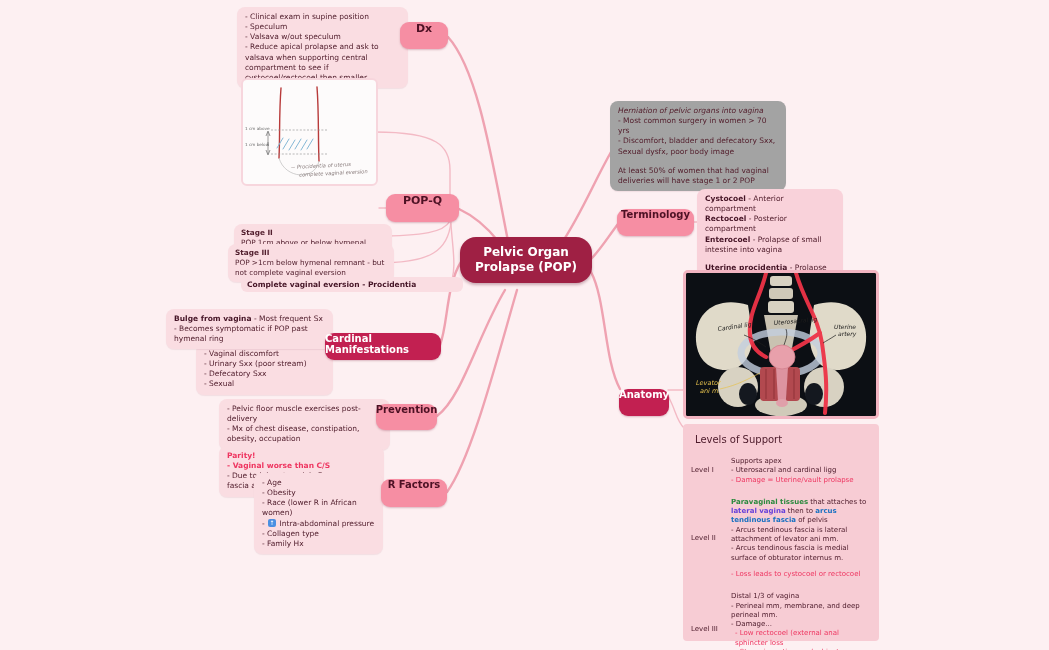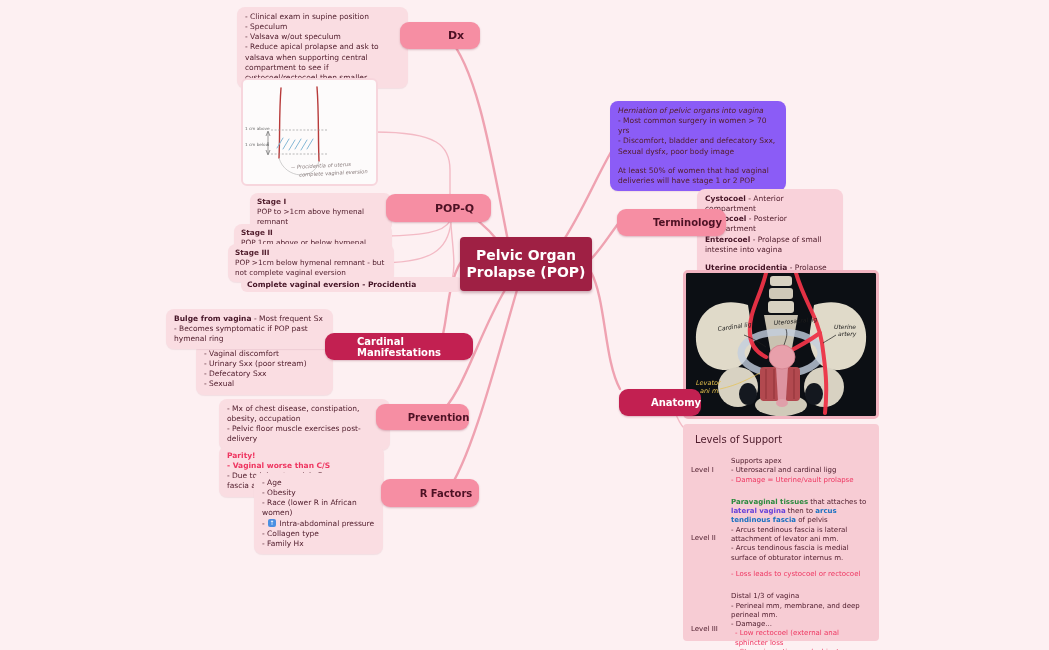--- a/index.html
+++ b/index.html
@@ -7,41 +7,41 @@
   #canvas{position:relative;width:1049px;height:650px;background:#fdf0f2;overflow:hidden;}
   svg.overlay{position:absolute;left:0;top:0;pointer-events:none;z-index:0;}
   .note{position:absolute;background:#fadde2;border-radius:8px;padding:5px 8px;font-size:7.5px;
         line-height:1.35;color:#53202f;z-index:2;box-shadow:0 1px 1px rgba(120,30,60,.08);}
   .note .b{font-weight:bold;color:#451426;}
   .red{color:#ee3560;}
   .redb{color:#ee3560;font-weight:bold;}
   .green{color:#2b8a3e;font-weight:bold;}
   .purple{color:#6741d9;font-weight:bold;}
   .blue{color:#1971c2;font-weight:bold;}
-  .topic{position:absolute;display:flex;align-items:center;justify-content:center;border-radius:9px;
-         font-weight:bold;z-index:3;box-shadow:0 1px 2px rgba(120,20,50,.25);cursor:pointer;padding-left:32px;}
+  .topic{position:absolute;display:flex;justify-content:center;border-radius:9px;
+         font-weight:bold;z-index:3;box-shadow:0 1px 2px rgba(120,20,50,.25);cursor:pointer;}
   .topic.pink{background:#f68ea3;color:#4d1124;font-size:11px;}
   .topic.crimson{background:#c22051;color:#ffffff;font-size:10px;}
-  .central{position:absolute;left:460px;top:237px;width:132px;height:54px;background:#9f2044;color:#fff;
-           border-radius:4px;display:flex;flex-direction:column;align-items:center;justify-content:center;
-           font-weight:bold;font-size:14px;line-height:1.25;z-index:3;box-shadow:0 2px 3px rgba(90,10,35,.3);cursor:pointer;}
+  .central{position:absolute;left:460px;top:237px;width:132px;height:46px;background:#9f2044;color:#fff;
+           border-radius:16px;display:flex;flex-direction:column;align-items:center;justify-content:center;
+           font-weight:bold;font-size:12px;line-height:1.25;z-index:3;box-shadow:0 2px 3px rgba(90,10,35,.3);cursor:pointer;}
   .stage-note{padding:4px 7px;font-size:7.3px;}
   .stage-note .t{font-weight:bold;}
   .card{position:absolute;z-index:2;border-radius:6px;cursor:pointer;}
   .sketch-card{left:241px;top:78px;width:133px;height:104px;background:#fdfbfb;border:2px solid #f7d6dd;}
   .anat-card{left:683px;top:270px;width:190px;height:143px;background:#0c0f14;border:3px solid #f2b4c1;border-radius:5px;}
   .levels-panel{position:absolute;left:683px;top:424px;width:196px;height:217px;background:#f7ccd4;
                 border-radius:4px;z-index:2;padding:8px 8px 6px 8px;box-sizing:border-box;color:#4c1a2a;}
   .levels-title{font-size:10px;margin:2px 0 12px 4px;}
   .lvl-row{display:grid;grid-template-columns:40px 1fr;margin-bottom:13px;font-size:7px;line-height:1.33;}
   .lvl-label{align-self:center;}
   .lvl-content div{margin:0;}
   .indent{padding-left:4px;}
   .gap-top{margin-top:7px !important;}
-  .def-note{left:610px;top:101px;width:160px;background:#8b5cf6;color:#54202e;}
+  .def-note{left:610px;top:101px;width:160px;background:#a3a3a3;color:#54202e;}
   .def-note .ital{font-style:italic;}
   .def-note .p2{margin-top:9px;}
   .term-note{left:697px;top:189px;width:130px;background:#f9d2da;}
   .term-note .p2{margin-top:8px;}
   .up-emoji{display:inline-block;background:#4a90e2;color:#fff;border-radius:2px;font-size:6px;
             line-height:8px;width:8px;text-align:center;vertical-align:middle;margin:0 1px;}
   .final-stage{position:absolute;left:241px;top:277px;width:210px;font-size:7.5px;font-weight:bold;
                color:#451426;background:#fadde2;border-radius:6px;padding:3px 6px;z-index:2;}
 </style>
 </head>
@@ -124,24 +124,20 @@
       <path d="M 36 78 C 42 99 72 101 76 81" fill="none" stroke="#bcbcbc" stroke-width="0.7"></path>
       <text x="2" y="50" font-size="4.2" fill="#6d6d6d">1 cm above</text>
       <text x="2" y="66" font-size="4.2" fill="#6d6d6d">1 cm below</text>
       <g transform="rotate(-3 88 90)" fill="#8d8080" font-size="5.2" font-style="italic">
         <text x="48" y="87">~ Procidentia of uterus</text>
         <text x="56" y="95">complete vaginal eversion</text>
       </g>
     </svg>
   </div>
 
-  <div class="note stage-note" style="left:250px;top:193px;width:128px;">
-    <div class="t">Stage I</div>
-    <div>POP to &gt;1cm above hymenal remnant</div>
-  </div>
   <div class="note stage-note" style="left:234px;top:224px;width:144px;">
     <div class="t">Stage II</div>
     <div>POP 1cm above or below hymenal remnant</div>
   </div>
   <div class="note stage-note" style="left:228px;top:244px;width:152px;">
     <div class="t">Stage III</div>
     <div>POP &gt;1cm below hymenal remnant - but not complete vaginal eversion</div>
   </div>
   <div class="final-stage">
     <span>Complete vaginal eversion - Procidentia</span>
@@ -175,22 +171,22 @@
   </div>
   <div class="note" style="left:166px;top:309px;width:151px;">
     <div><span class="b">Bulge from vagina</span><span> - Most frequent Sx</span></div>
     <div>- Becomes symptomatic if POP past hymenal ring</div>
   </div>
 
   <div class="topic pink" style="left:376px;top:404px;width:61px;height:26px;font-size:10px;">
     <span>Prevention</span>
   </div>
   <div class="note" style="left:219px;top:399px;width:155px;">
+    <div>- Pelvic floor muscle exercises post-delivery</div>
     <div>- Mx of chest disease, constipation, obesity, occupation</div>
-    <div>- Pelvic floor muscle exercises post-delivery</div>
   </div>
 
   <div class="topic pink" style="left:381px;top:479px;width:66px;height:28px;font-size:10px;">
     <span>R Factors</span>
   </div>
   <div class="note" style="left:219px;top:446px;width:149px;">
     <div class="redb">Parity!</div>
     <div class="redb">- Vaginal worse than C/S</div>
     <div>- Due to injury to pelvic floor mm, fascia and pudendal nerve</div>
   </div>

